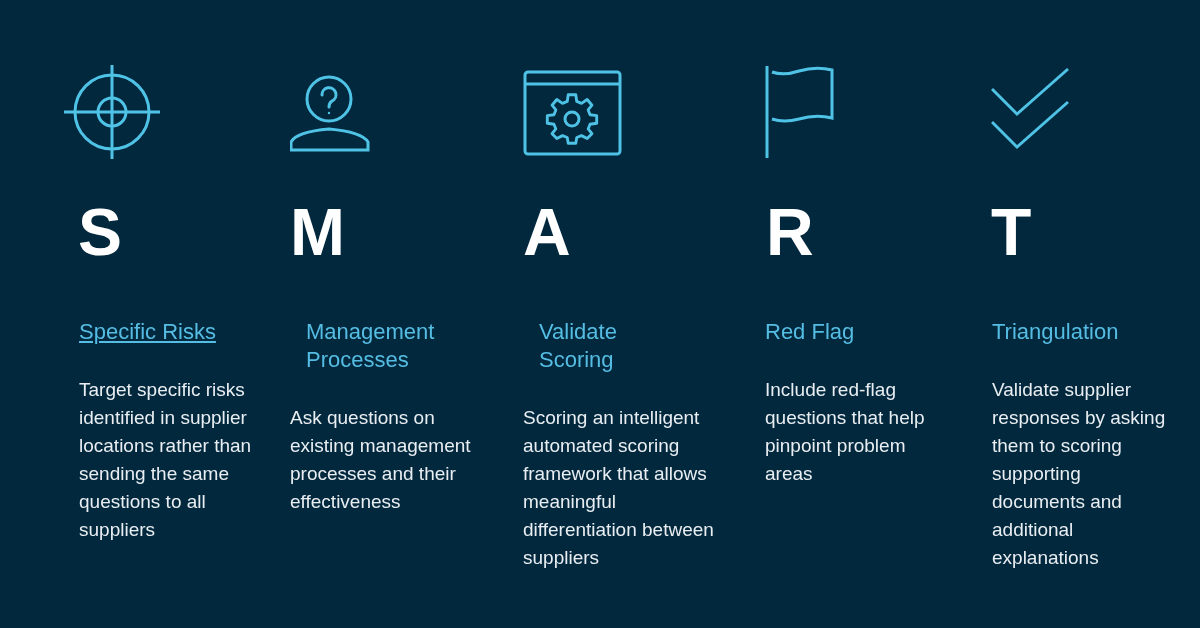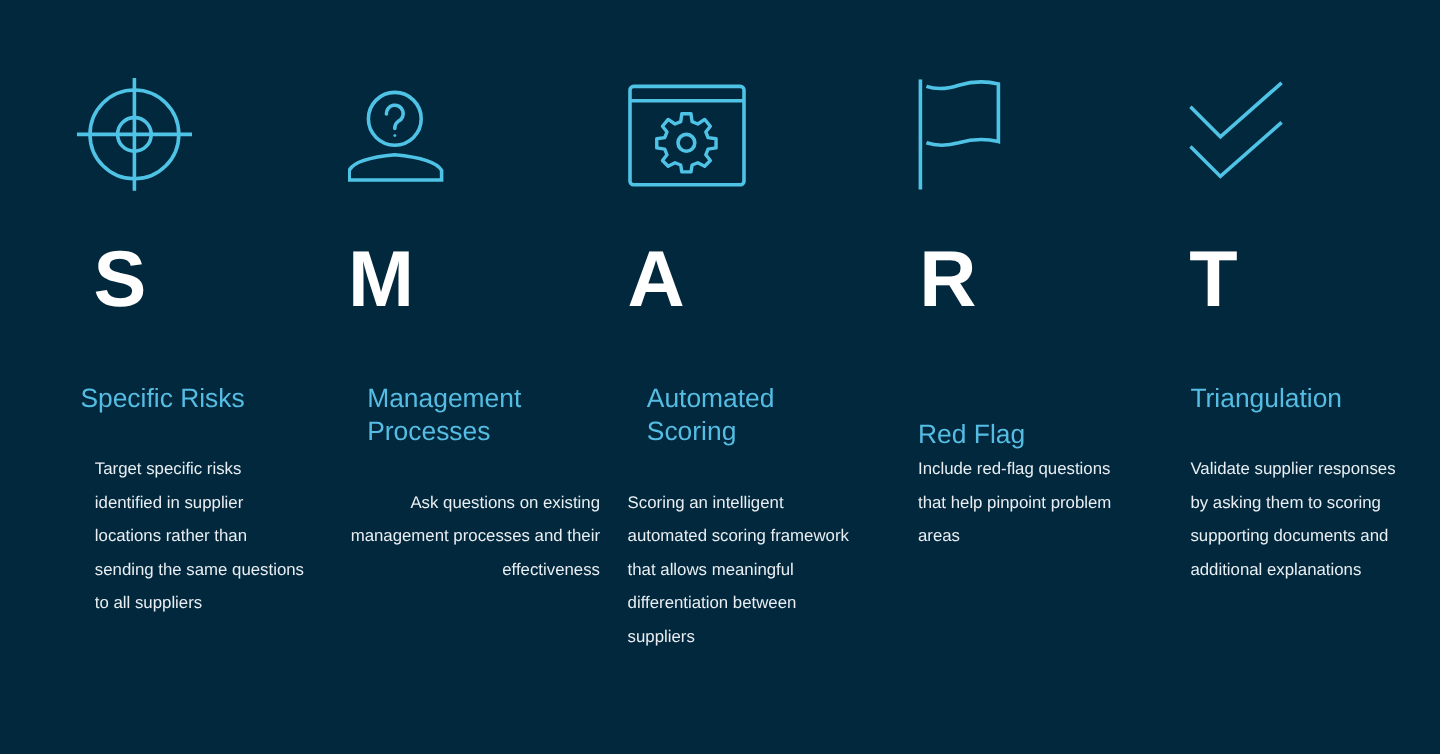--- a/index.html
+++ b/index.html
@@ -44,85 +44,85 @@
       color: #55bde3;
       font-size: 22px;
       line-height: 28px;
       white-space: pre-line;
       width: 210px;
     }
     .desc {
       position: absolute;
       left: 0;
       color: #e9eef2;
-      font-size: 14px;
+      font-size: 19px;
       line-height: 28px;
       width: 215px;
     }
     .desc.one-line-title { top: 376px; }
     .desc.two-line-title { top: 404px; }
   </style>
 </head>
 <body>
 
 <div class="col" style="left:64px;">
   <div class="icon">
     <svg width="96" height="100" viewBox="0 0 96 100" fill="none" stroke="#4fc3e6" stroke-width="3">
       <circle cx="48" cy="50" r="37"></circle>
       <circle cx="48" cy="50" r="14"></circle>
       <line x1="48" y1="3" x2="48" y2="97"></line>
       <line x1="0" y1="50" x2="96" y2="50"></line>
     </svg>
   </div>
   <div class="letter" style="left:14px;">S</div>
-  <div class="title" style="left:3px;">Specific Risks</div>
+  <div class="title" style="left:15px;text-decoration:underline;">Specific Risks</div>
   <div class="desc one-line-title" style="left:15px; width:175px;">Target specific risks identified in supplier locations rather than sending the same questions to all suppliers</div>
 </div>
 
 <div class="col" style="left:290px;">
   <div class="icon" style="top:70px;">
     <svg width="80" height="84" viewBox="0 0 80 84" fill="none" stroke="#4fc3e6" stroke-width="3">
       <circle cx="39" cy="29" r="22"></circle>
       <path d="M32 25 a7 7 0 1 1 10 6 q-3 2 -3 6" stroke-width="3" stroke-linecap="round"></path>
       <circle cx="39" cy="43" r="1.2" fill="#4fc3e6" stroke="none"></circle>
       <path d="M1 80 L1 72 Q6 62 39 59 Q72 62 78 72 L78 80 Z"></path>
     </svg>
   </div>
   <div class="letter" style="left:0px;">M</div>
   <div class="title">Management
 Processes</div>
-  <div class="desc two-line-title" style="width:210px;text-align:right;">Ask questions on existing management processes and their effectiveness</div>
+  <div class="desc two-line-title" style="width:210px;">Ask questions on existing management processes and their effectiveness</div>
 </div>
 
 <div class="col" style="left:523px;">
   <div class="icon" style="top:70px;">
     <svg width="100" height="86" viewBox="0 0 100 86" fill="none" stroke="#4fc3e6" stroke-width="3">
       <rect x="2" y="2" width="95" height="82" rx="3"></rect>
       <line x1="2" y1="14" x2="97" y2="14"></line>
       <g transform="translate(49,49)">
         <path d="M-4 -24 L4 -24 L5 -17 L10 -15 L16 -19 L21 -13 L17 -8 L19 -3 L26 -2 L26 6 L19 7 L17 12 L21 17 L16 22 L10 19 L5 21 L4 27 L-4 27 L-5 21 L-10 19 L-16 22 L-21 17 L-17 12 L-19 7 L-26 6 L-26 -2 L-19 -3 L-17 -8 L-21 -13 L-16 -19 L-10 -15 L-5 -17 Z" stroke-linejoin="round" transform="scale(0.95) translate(0,-1.5)"></path>
         <circle cx="0" cy="0" r="7"></circle>
       </g>
     </svg>
   </div>
   <div class="letter" style="left:0px;">A</div>
-  <div class="title">Automated
+  <div class="title">Validate
 Scoring</div>
   <div class="desc two-line-title" style="top:404px; width:200px;">Scoring an intelligent automated scoring framework that allows meaningful differentiation between suppliers</div>
 </div>
 
 <div class="col" style="left:764px;">
   <div class="icon" style="top:66px;">
     <svg width="72" height="94" viewBox="0 0 72 94" fill="none" stroke="#4fc3e6" stroke-width="3">
       <line x1="3" y1="0" x2="3" y2="92"></line>
       <path d="M8 6 Q20 10 35 5 Q52 0 68 4 L68 52 Q52 48 35 53 Q20 57 8 53"></path>
     </svg>
   </div>
   <div class="letter" style="left:2px;">R</div>
-  <div class="title" style="left:1px;margin-top:30px;">Red Flag</div>
+  <div class="title" style="left:1px;">Red Flag</div>
   <div class="desc one-line-title" style="left:1px; width:180px;">Include red-flag questions that help pinpoint problem areas</div>
 </div>
 
 <div class="col" style="left:991px;">
   <div class="icon" style="top:66px;">
     <svg width="80" height="94" viewBox="0 0 80 94" fill="none" stroke="#4fc3e6" stroke-width="3">
       <polyline points="1,23 26,48 77,3"></polyline>
       <polyline points="1,56 26,81 77,36"></polyline>
     </svg>
   </div>

